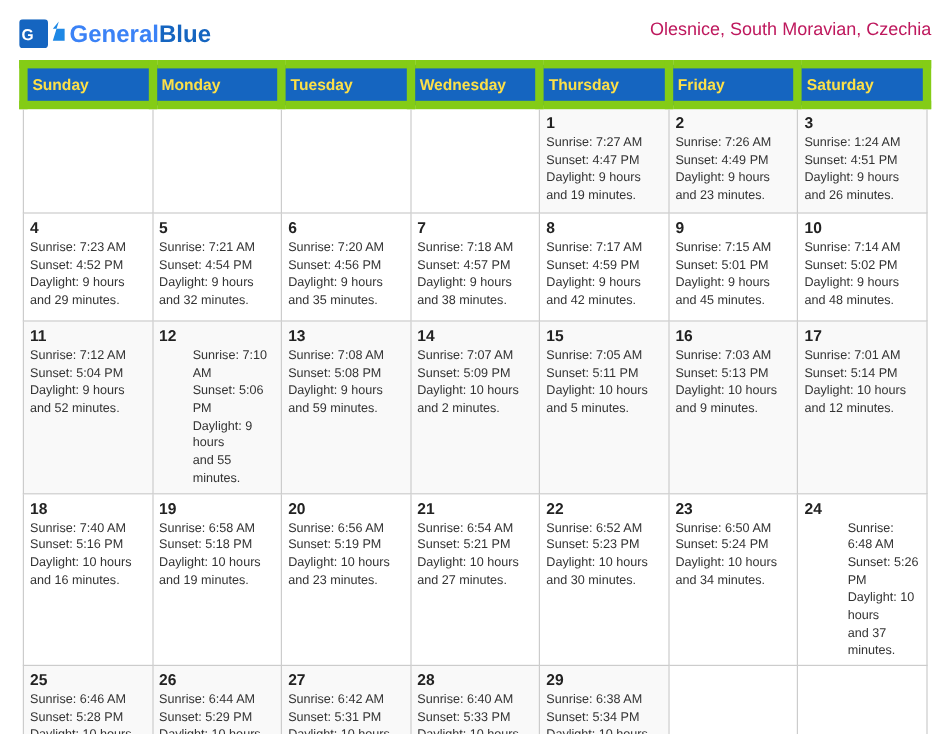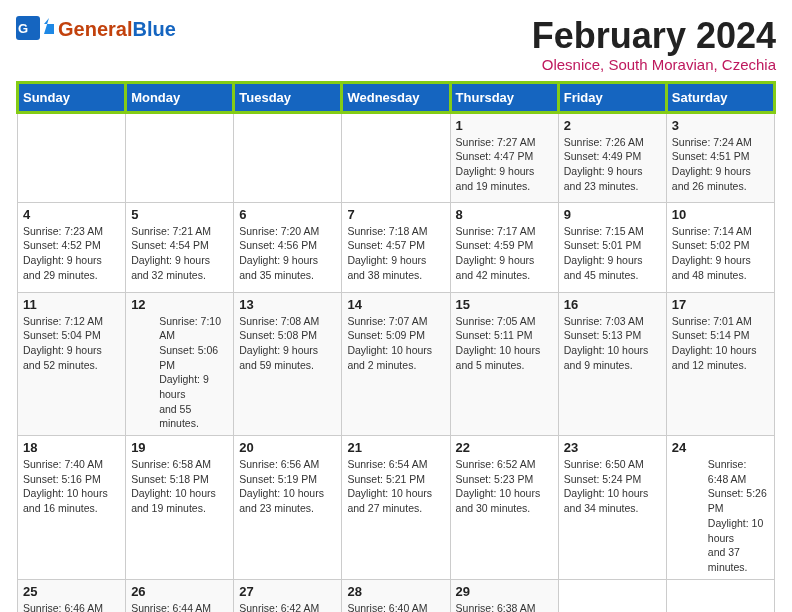--- a/index.html
+++ b/index.html
@@ -39,26 +39,26 @@
       font-size: 15px;
       color: #be185d;
     }
     table {
       width: 100%;
       border-collapse: collapse;
       table-layout: fixed;
     }
     thead tr th {
       background-color: #1565c0;
-      color: #ffffff;
+      color: #fde047;
       padding: 6px 4px;
       font-size: 13px;
       font-weight: bold;
       text-align: left;
-      border: 3px solid #84cc16;
+      border: 7px solid #84cc16;
     }
     tbody tr td {
       border: 1px solid #ccc;
       vertical-align: top;
       padding: 4px 5px;
       font-size: 11px;
       color: #333;
       height: 90px;
       background: #fff;
     }
@@ -86,26 +86,25 @@
 
 <div class="header-section">
   <div class="logo">
     <div class="logo-row">
       <svg width="38" height="26" viewBox="0 0 38 26">
         <rect x="0" y="0" width="24" height="24" rx="3" fill="#1565c0"></rect>
         <text x="2" y="17" font-size="13" font-weight="bold" fill="white" font-family="Arial">G</text>
         <polygon points="28,8 38,8 38,18 28,18 33,2" fill="#1e88e5"></polygon>
       </svg>
       <div>
-        <span style="font-size:20px;font-weight:bold;color:#c2410c;">General</span><span style="font-size:20px;font-weight:bold;color:#1565c0;text-align:right;">Blue</span>
+        <span style="font-size:20px;font-weight:bold;color:#3b82f6;">General</span><span style="font-size:20px;font-weight:bold;color:#1565c0;text-align:right;">Blue</span>
       </div>
     </div>
   </div>
   <div class="title-section">
-    <div class="month-year">February 2024</div>
     <div class="location">Olesnice, South Moravian, Czechia</div>
   </div>
 </div>
 
 <table>
   <thead>
     <tr>
       <th>Sunday</th>
       <th>Monday</th>
       <th>Tuesday</th>
@@ -130,21 +129,21 @@
         </td>
         <td>
           <span class="day-number">2</span>
           <div class="day-info" style="white-space: pre-line;">Sunrise: 7:26 AM
 Sunset: 4:49 PM
 Daylight: 9 hours
 and 23 minutes.</div>
         </td>
         <td>
           <span class="day-number">3</span>
-          <div class="day-info" style="white-space: pre-line;">Sunrise: 7:24 AM
+          <div class="day-info" style="white-space: pre-line;">Sunrise: 1:24 AM
 Sunset: 4:51 PM
 Daylight: 9 hours
 and 26 minutes.</div>
         </td>
       </tr>
       <tr>
         <td>
           <span class="day-number">4</span>
           <div class="day-info" style="white-space: pre-line;">Sunrise: 7:23 AM
 Sunset: 4:52 PM

